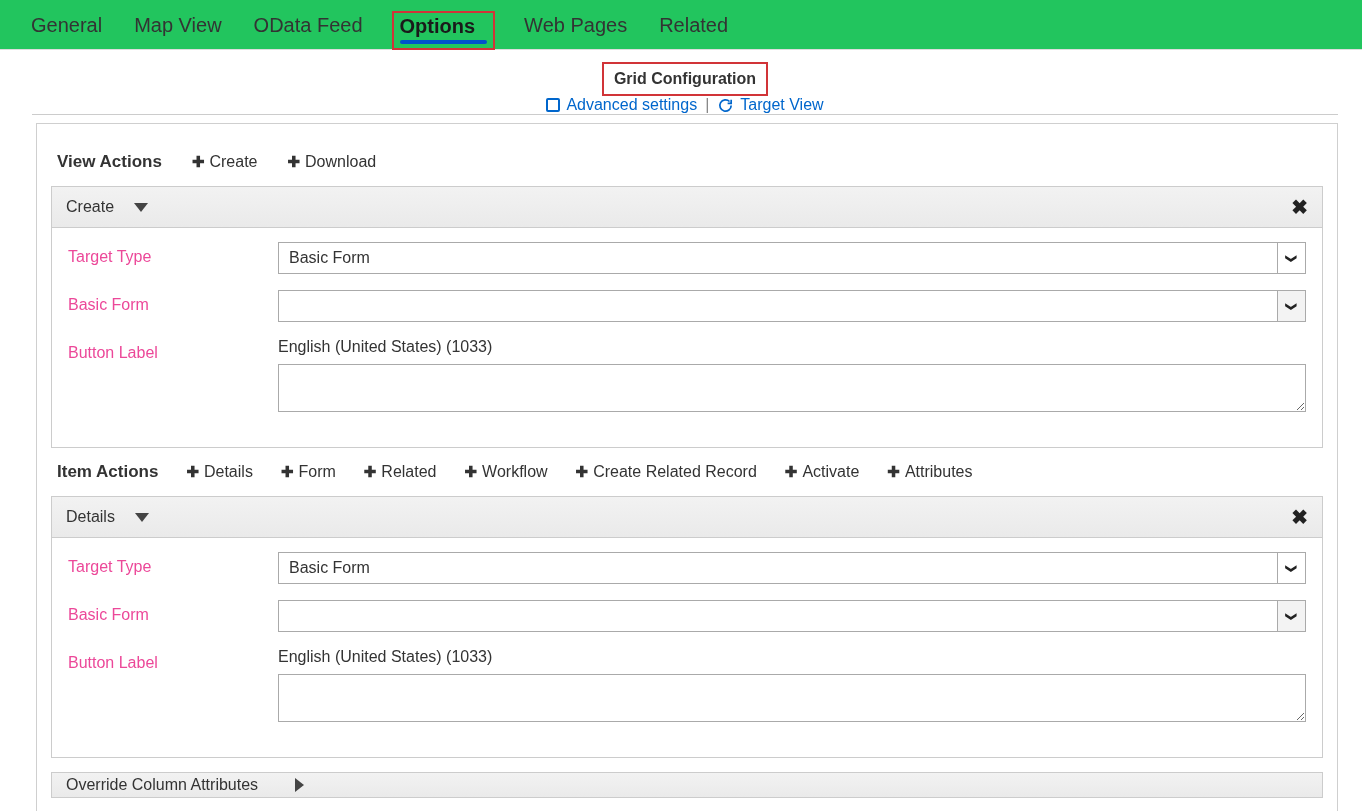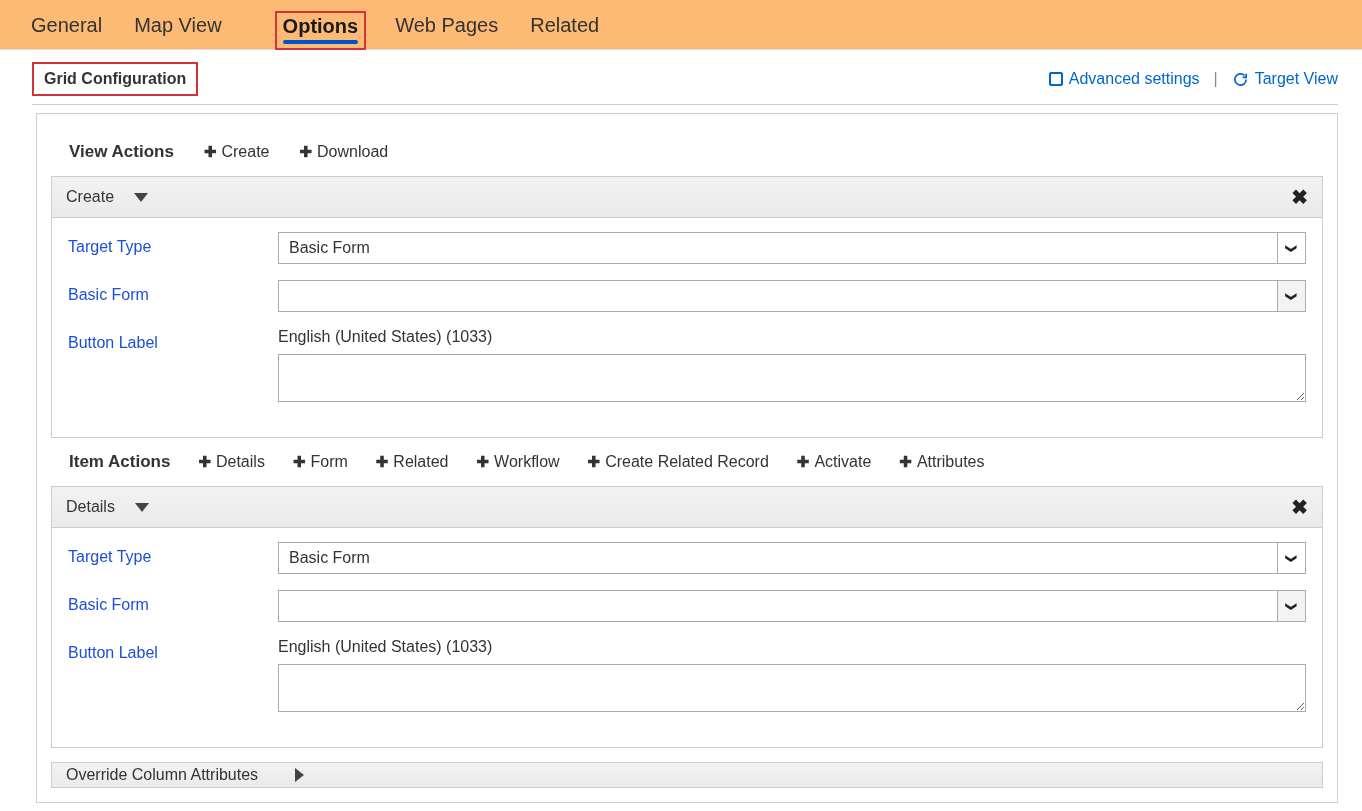--- a/index.html
+++ b/index.html
@@ -8,21 +8,21 @@
     font-family: "Segoe UI", Arial, sans-serif;
     font-size: 15px;
     color: #333;
     background: #fff;
   }
   .tabs {
     display: flex;
     gap: 26px;
     padding: 10px 28px 0 28px;
     border-bottom: 1px solid #ddd;
-    background: #fdba74;
+    background: #22c55e;
     align-items: flex-end;
   }
   .tab {
     font-size: 20px;
     color: #333;
     padding: 4px 3px 12px 3px;
     cursor: pointer;
     position: relative;
   }
   .tab.active {
@@ -32,47 +32,47 @@
   .tab.active::after {
     content: "";
     position: absolute;
     left: 6px; right: 6px; bottom: 4px;
     height: 4px;
     background: #0052cc;
     border-radius: 2px;
   }
   .tab.highlighted {
     border: 2px solid #d13438;
-    padding: 2px 6px 10px 6px;
+    padding: 2px 18px 10px 6px;
     margin-bottom: -1px;
-    margin-left: 24px;
   }
   .content {
     padding: 12px 24px 24px 32px;
   }
   .section-hdr-row {
     display: flex;
     justify-content: space-between;
     align-items: center;
     border-bottom: 1px solid #ccc;
-    padding-bottom: 8px;
+    padding-bottom: 0px;
     margin-bottom: 8px;
+    flex-direction: column;
   }
   .section-title {
     font-size: 16px;
     font-weight: 700;
     padding: 6px 10px 6px 10px;
   }
   .section-title.highlighted {
     border: 2px solid #d13438;
   }
   .right-links {
     display: flex;
     align-items: center;
-    gap: 14px;
+    gap: 8px;
     font-size: 16px;
   }
   .link {
     color: #0066cc;
     cursor: pointer;
     display: inline-flex;
     align-items: center;
     gap: 6px;
   }
   .link-sep { color: #888; }
@@ -83,21 +83,21 @@
   svg.refresh { width:17px; height:17px; }
   .panel {
     border: 1px solid #cfcfcf;
     padding: 14px 14px 14px 14px;
     margin-left: 4px;
   }
   .action-hdr {
     display: flex;
     align-items: center;
     gap: 30px;
-    margin: 14px 0 14px 18px;
+    margin: 14px 0 14px 6px;
   }
   .action-title {
     font-size: 17px;
     font-weight: 700;
   }
   .action-btn {
     display: inline-flex;
     align-items: center;
     gap: 5px;
     font-size: 16px;
@@ -135,21 +135,21 @@
   .card-body { padding: 14px 16px 16px 16px; }
   .form-row {
     display: flex;
     align-items: flex-start;
     margin-bottom: 16px;
   }
   .form-label {
     width: 210px;
     padding-top: 6px;
     font-size: 16px;
-    color: #1d4ed8;
+    color: #ec4899;
   }
   .form-field { flex: 1; }
   .select-wrap {
     display:flex; align-items:stretch; border:1px solid #aaa; height:32px; background:#fff;
   }
   .select-wrap .value { flex:1; padding:4px 10px; font-size:16px; color:#333; display:flex; align-items:center;}
   .select-wrap .dd-btn {
     width:28px; border-left:1px solid #aaa; display:flex; align-items:center; justify-content:center; cursor:pointer; background:#fff;
   }
   .dd-icon{ font-size:11px; color:#222; font-weight:900;}
@@ -172,20 +172,21 @@
     font-size:16px;
     cursor:pointer;
   }
 </style>
 </head>
 <body>
 
 <div class="tabs">
   <div class="tab">General</div>
   <div class="tab">Map View</div>
+  <div class="tab">OData Feed</div>
   <div class="tab active highlighted">Options</div>
   <div class="tab">Web Pages</div>
   <div class="tab">Related</div>
 </div>
 
 <div class="content">
 
   <div class="section-hdr-row">
     <div class="section-title highlighted">Grid Configuration</div>
     <div class="right-links">

